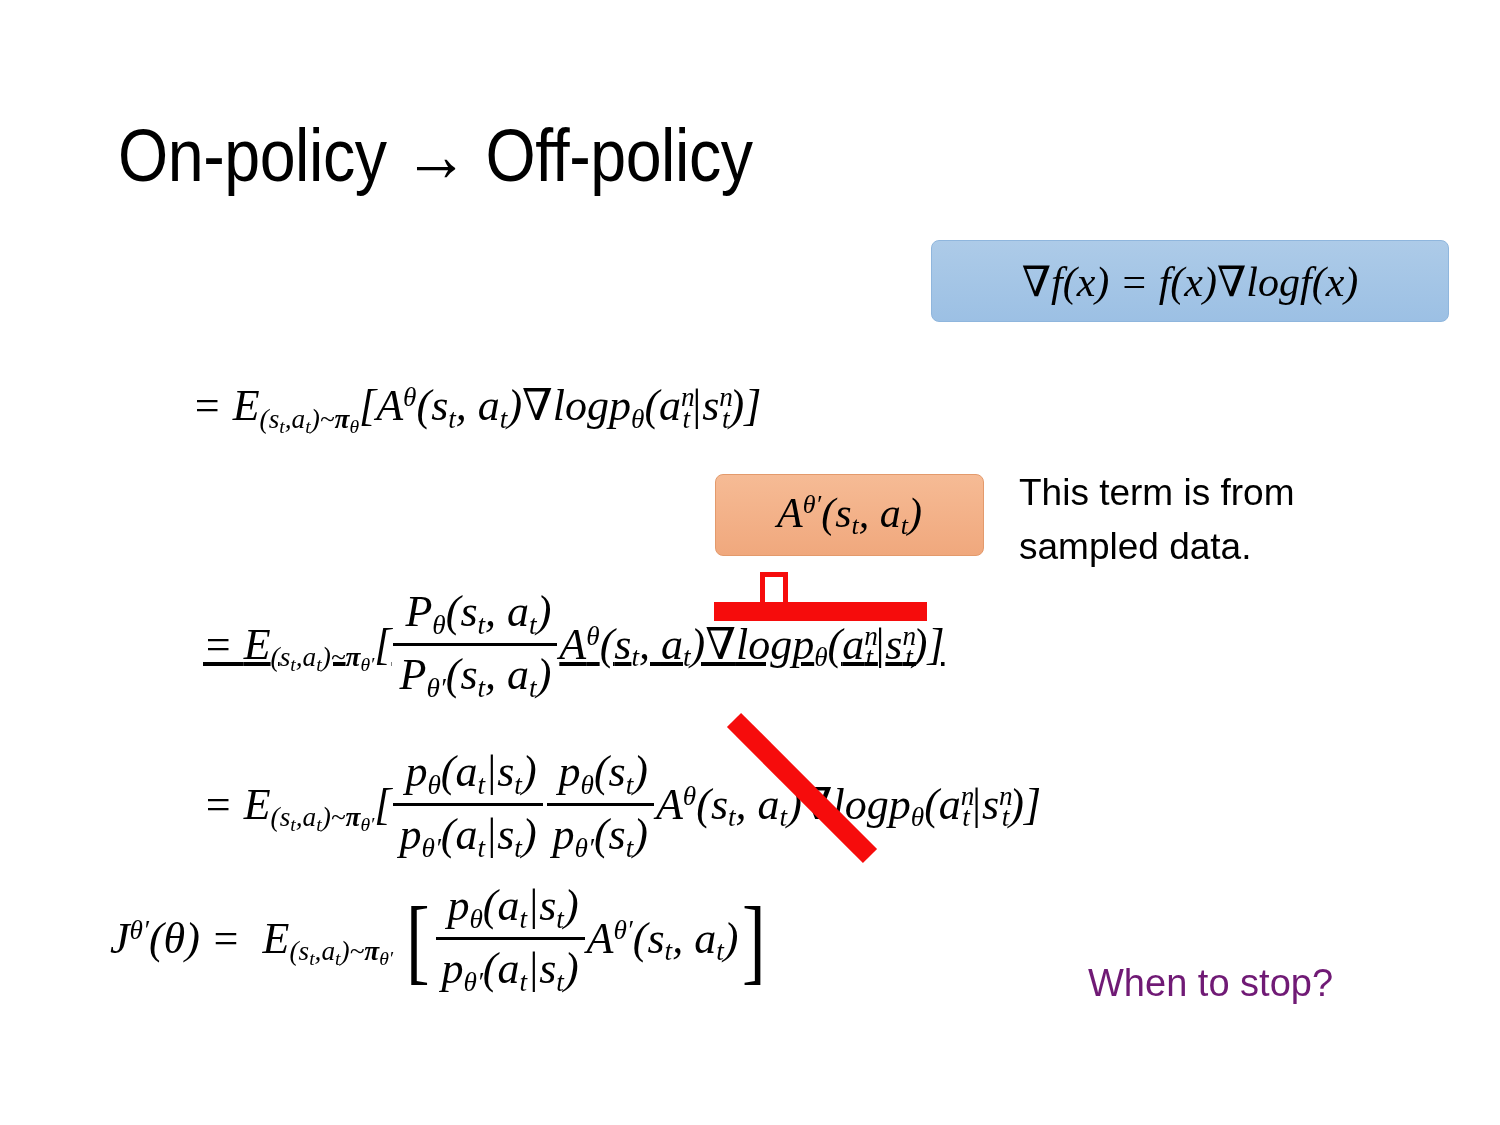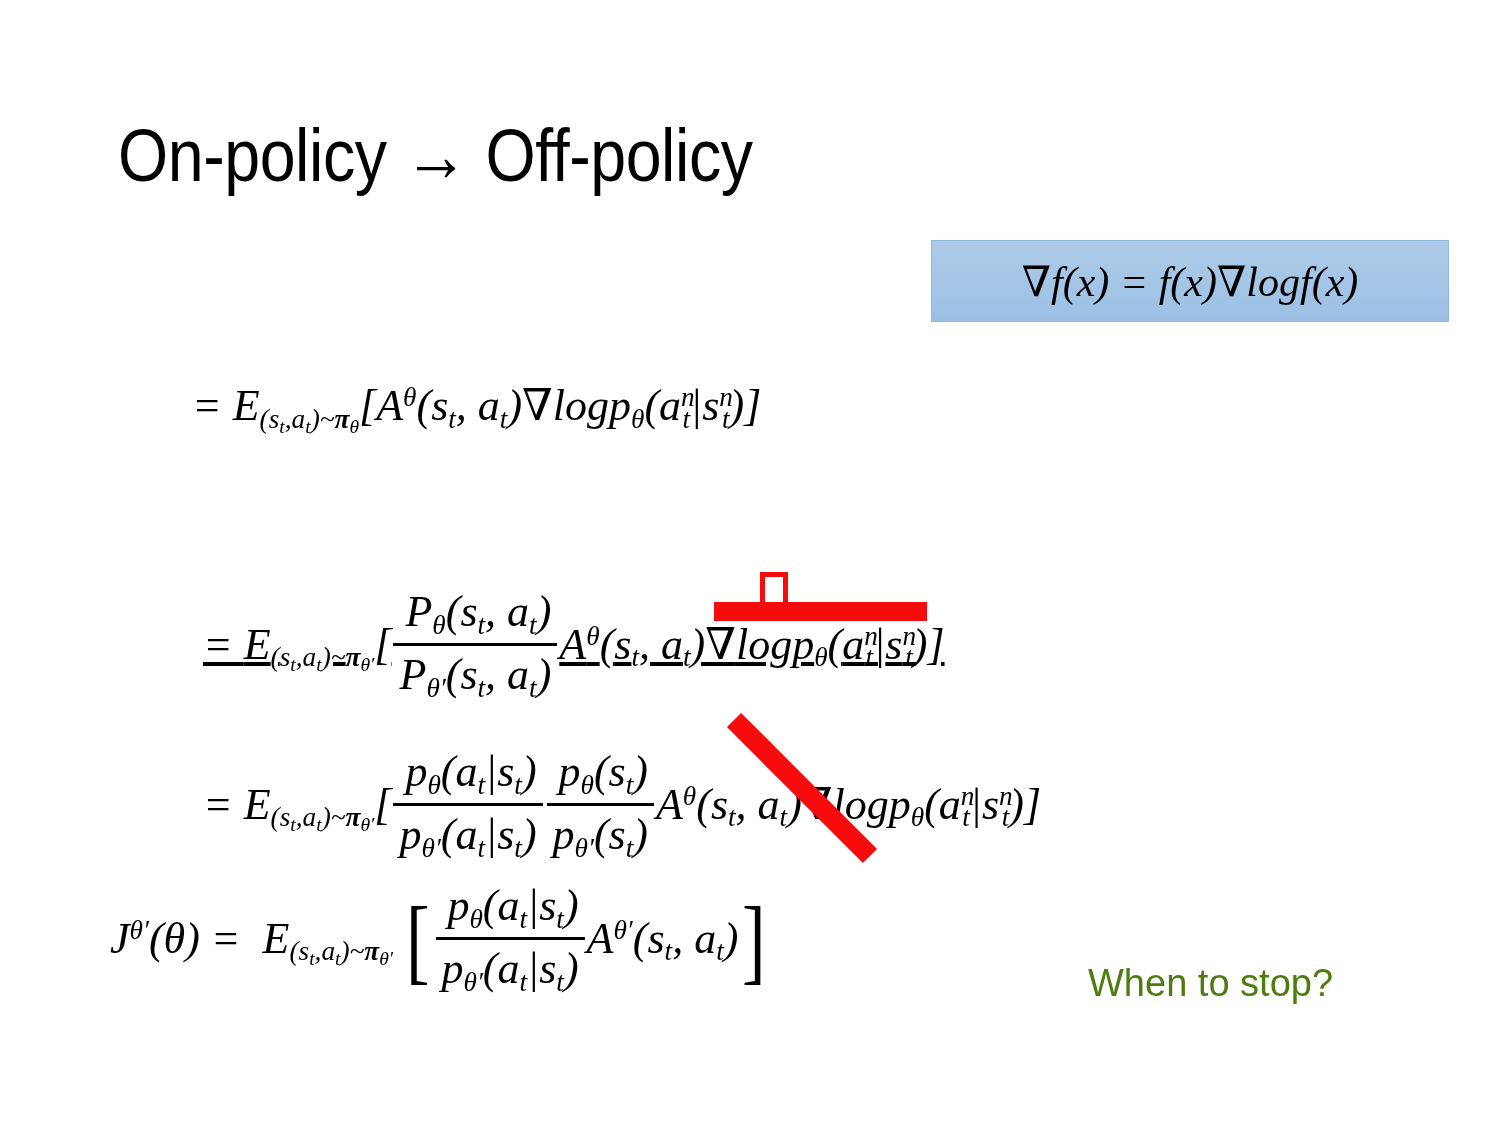--- a/index.html
+++ b/index.html
@@ -37,21 +37,21 @@
   .sans-text {
     position: absolute;
     font-family: "Liberation Sans", sans-serif;
     font-size: 36px;
     line-height: 1.32;
     color: #000000;
     white-space: pre-line;
   }
   #gradient-label { left: 118px; top: 280px; }
   #sampled-note   { left: 1019px; top: 466px; font-size: 37px; line-height: 1.45; }
-  #when-to-stop   { left: 1088px; top: 958px; font-size: 38px; color: #4d7c0f; }
+  #when-to-stop   { left: 1088px; top: 958px; font-size: 38px; color: #701a75; }
 
   
   .math {
     font-family: "Liberation Serif", "DejaVu Serif", serif;
     font-style: italic;
     color: #000000;
     white-space: nowrap;
   }
   .math .bold-pi { font-weight: bold; font-style: italic; }
 
@@ -102,20 +102,21 @@
   #eq3 { left: 203px; top: 750px; }
   #eq4 { left: 110px; top: 884px; }
 
   
   .hl-box {
     position: absolute;
     box-sizing: border-box;
     display: flex;
     align-items: center;
     justify-content: center;
+    border-radius: 8px;
   }
   #blue-box {
     left: 931px;
     top: 240px;
     width: 518px;
     height: 82px;
     background: linear-gradient(#adcbe8, #9cc0e4);
     border: 1px solid #8fb6dd;
   }
   #blue-box .math { font-size: 42px; }
@@ -167,21 +168,26 @@
 
 
   <div class="hl-box" id="blue-box">
     <span class="math" title="∇f(x) = f(x)∇logf(x)">∇<i>f</i>(<i>x</i>) = <i>f</i>(<i>x</i>)∇<i>logf</i>(<i>x</i>)</span>
   </div>
 
   <div class="eq math" id="eq1">
     = <i>E</i><span class="sb">(<i>s</i><span class="sb">t</span>,<i>a</i><span class="sb">t</span>)~<span class="bold-pi">π</span><span class="sb">θ</span></span>[<i>A</i><span class="sp">θ</span>(<i>s</i><span class="sb">t</span>, <i>a</i><span class="sb">t</span>)∇<i>logp</i><span class="sb">θ</span>(<i>a</i><span class="sp">n</span><span class="sb" style="margin-left:-0.45em">t</span>|<i>s</i><span class="sp">n</span><span class="sb" style="margin-left:-0.4em">t</span>)]
   </div>
 
-
+  <div class="hl-box" id="orange-box">
+    <span class="math"><i>A</i><span class="sp">θ′</span>(<i>s</i><span class="sb">t</span>, <i>a</i><span class="sb">t</span>)</span>
+  </div>
+
+  <div class="sans-text" id="sampled-note">This term is from
+sampled data.</div>
 
   <div class="eq math" id="eq2">
     = <i>E</i><span class="sb">(<i>s</i><span class="sb">t</span>,<i>a</i><span class="sb">t</span>)~<span class="bold-pi">π</span><span class="sb">θ′</span></span>[<span class="frac"><span class="num"><i>P</i><span class="sb">θ</span>(<i>s</i><span class="sb">t</span>, <i>a</i><span class="sb">t</span>)</span><span class="den"><i>P</i><span class="sb">θ′</span>(<i>s</i><span class="sb">t</span>, <i>a</i><span class="sb">t</span>)</span></span><i>A</i><span class="sp">θ</span>(<i>s</i><span class="sb">t</span>, <i>a</i><span class="sb">t</span>)∇<i>logp</i><span class="sb">θ</span>(<i>a</i><span class="sp">n</span><span class="sb" style="margin-left:-0.45em">t</span>|<i>s</i><span class="sp">n</span><span class="sb" style="margin-left:-0.4em">t</span>)]
   </div>
 
   <div id="strike-bar"></div>
   <div id="strike-tick"></div>
 
   <div class="eq math" id="eq3">
     = <i>E</i><span class="sb">(<i>s</i><span class="sb">t</span>,<i>a</i><span class="sb">t</span>)~<span class="bold-pi">π</span><span class="sb">θ′</span></span>[<span class="frac"><span class="num"><i>p</i><span class="sb">θ</span>(<i>a</i><span class="sb">t</span>|<i>s</i><span class="sb">t</span>)</span><span class="den"><i>p</i><span class="sb">θ′</span>(<i>a</i><span class="sb">t</span>|<i>s</i><span class="sb">t</span>)</span></span><span class="frac"><span class="num"><i>p</i><span class="sb">θ</span>(<i>s</i><span class="sb">t</span>)</span><span class="den"><i>p</i><span class="sb">θ′</span>(<i>s</i><span class="sb">t</span>)</span></span><i>A</i><span class="sp">θ</span>(<i>s</i><span class="sb">t</span>, <i>a</i><span class="sb">t</span>)∇<i>logp</i><span class="sb">θ</span>(<i>a</i><span class="sp">n</span><span class="sb" style="margin-left:-0.45em">t</span>|<i>s</i><span class="sp">n</span><span class="sb" style="margin-left:-0.4em">t</span>)]

